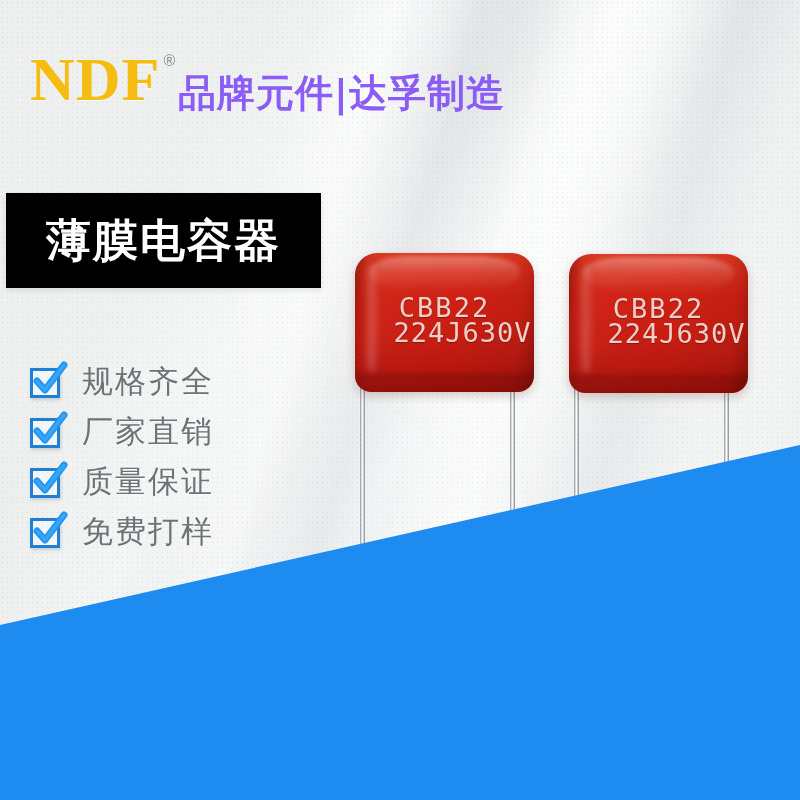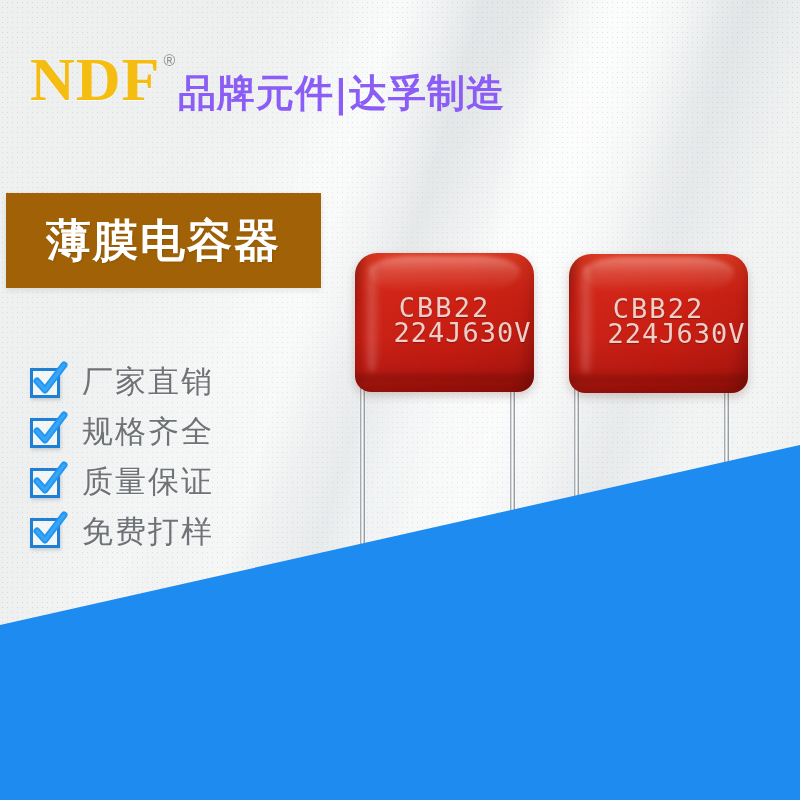--- a/index.html
+++ b/index.html
@@ -314,56 +314,56 @@
   <div class="bg-vignette noevt"></div>
 
   <div class="header">
     <div class="logo-wrap">
       <span class="logo-mark" style="color: rgb(245, 188, 18);">NDF</span>
       <span class="logo-reg">®</span>
     </div>
     <div class="header-slogan">品牌元件|达孚制造</div>
   </div>
 
-  <div class="title-banner" style="background: #a16207;">
+  <div class="title-banner" style="background: #000000;">
     <span class="title-banner-text">薄膜电容器</span>
   </div>
 
   <div class="features">
+
+    <div class="feature-row">
+      <span class="check-box">
+        <span class="frame"></span>
+        <svg viewBox="0 0 40 40" aria-hidden="true">
+          <path d="M9 21 L17 30 L36 5" fill="none" stroke="#2196F3" stroke-width="7" stroke-linecap="round" stroke-linejoin="round"></path>
+          <path d="M9 21 L17 30 L36 5" fill="none" stroke="#4FB3F8" stroke-width="3" stroke-linecap="round" stroke-linejoin="round" opacity="0.55"></path>
+        </svg>
+      </span>
+      <span class="feature-label">规格齐全</span>
+    </div>
 
     <div class="feature-row">
       <span class="check-box">
         <span class="frame"></span>
         <svg viewBox="0 0 40 40" aria-hidden="true">
           <path d="M9 21 L17 30 L36 5" fill="none" stroke="#2196F3" stroke-width="7" stroke-linecap="round" stroke-linejoin="round"></path>
           <path d="M9 21 L17 30 L36 5" fill="none" stroke="#4FB3F8" stroke-width="3" stroke-linecap="round" stroke-linejoin="round" opacity="0.55"></path>
         </svg>
       </span>
       <span class="feature-label">厂家直销</span>
     </div>
 
     <div class="feature-row">
       <span class="check-box">
         <span class="frame"></span>
         <svg viewBox="0 0 40 40" aria-hidden="true">
           <path d="M9 21 L17 30 L36 5" fill="none" stroke="#2196F3" stroke-width="7" stroke-linecap="round" stroke-linejoin="round"></path>
           <path d="M9 21 L17 30 L36 5" fill="none" stroke="#4FB3F8" stroke-width="3" stroke-linecap="round" stroke-linejoin="round" opacity="0.55"></path>
         </svg>
       </span>
-      <span class="feature-label">规格齐全</span>
-    </div>
-
-    <div class="feature-row">
-      <span class="check-box">
-        <span class="frame"></span>
-        <svg viewBox="0 0 40 40" aria-hidden="true">
-          <path d="M9 21 L17 30 L36 5" fill="none" stroke="#2196F3" stroke-width="7" stroke-linecap="round" stroke-linejoin="round"></path>
-          <path d="M9 21 L17 30 L36 5" fill="none" stroke="#4FB3F8" stroke-width="3" stroke-linecap="round" stroke-linejoin="round" opacity="0.55"></path>
-        </svg>
-      </span>
       <span class="feature-label">质量保证</span>
     </div>
 
     <div class="feature-row">
       <span class="check-box">
         <span class="frame"></span>
         <svg viewBox="0 0 40 40" aria-hidden="true">
           <path d="M9 21 L17 30 L36 5" fill="none" stroke="#2196F3" stroke-width="7" stroke-linecap="round" stroke-linejoin="round"></path>
           <path d="M9 21 L17 30 L36 5" fill="none" stroke="#4FB3F8" stroke-width="3" stroke-linecap="round" stroke-linejoin="round" opacity="0.55"></path>
         </svg>

